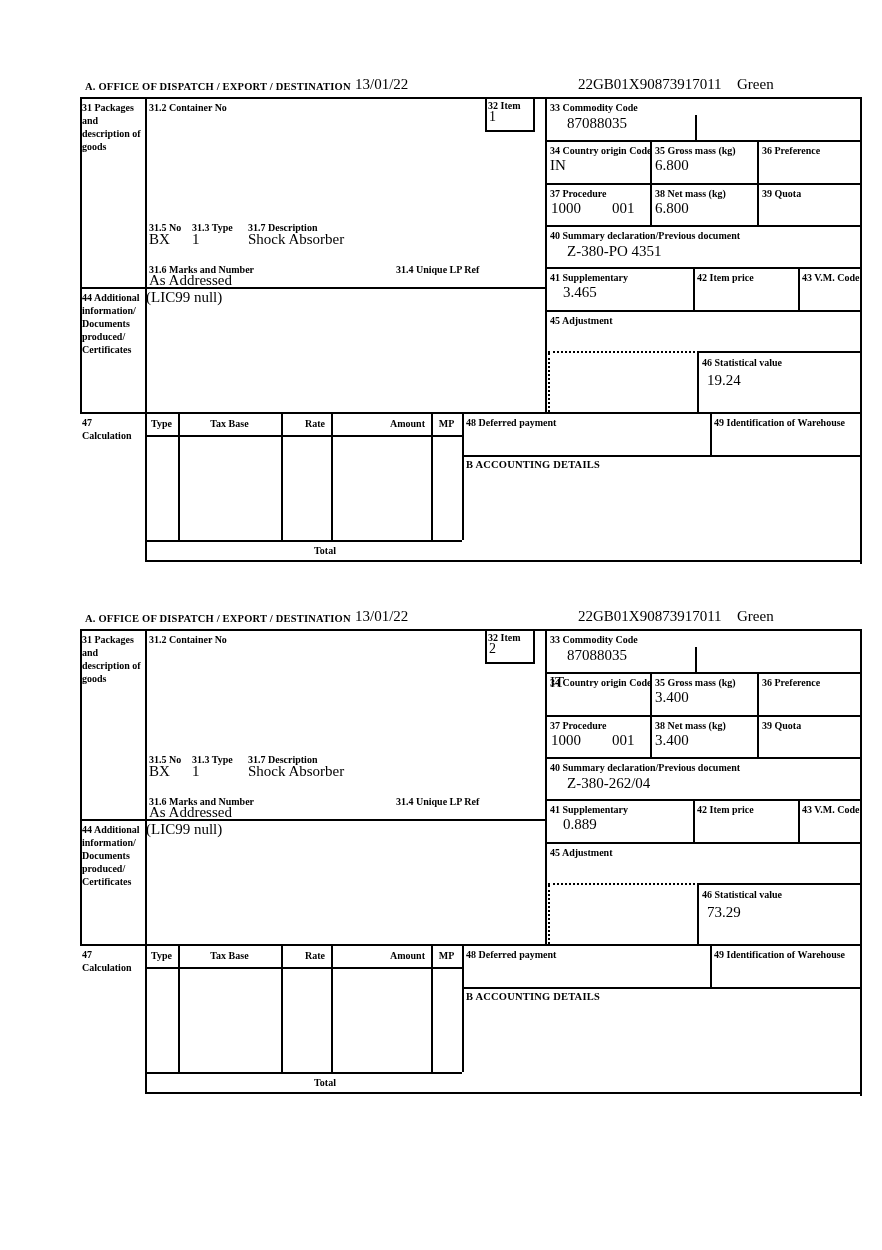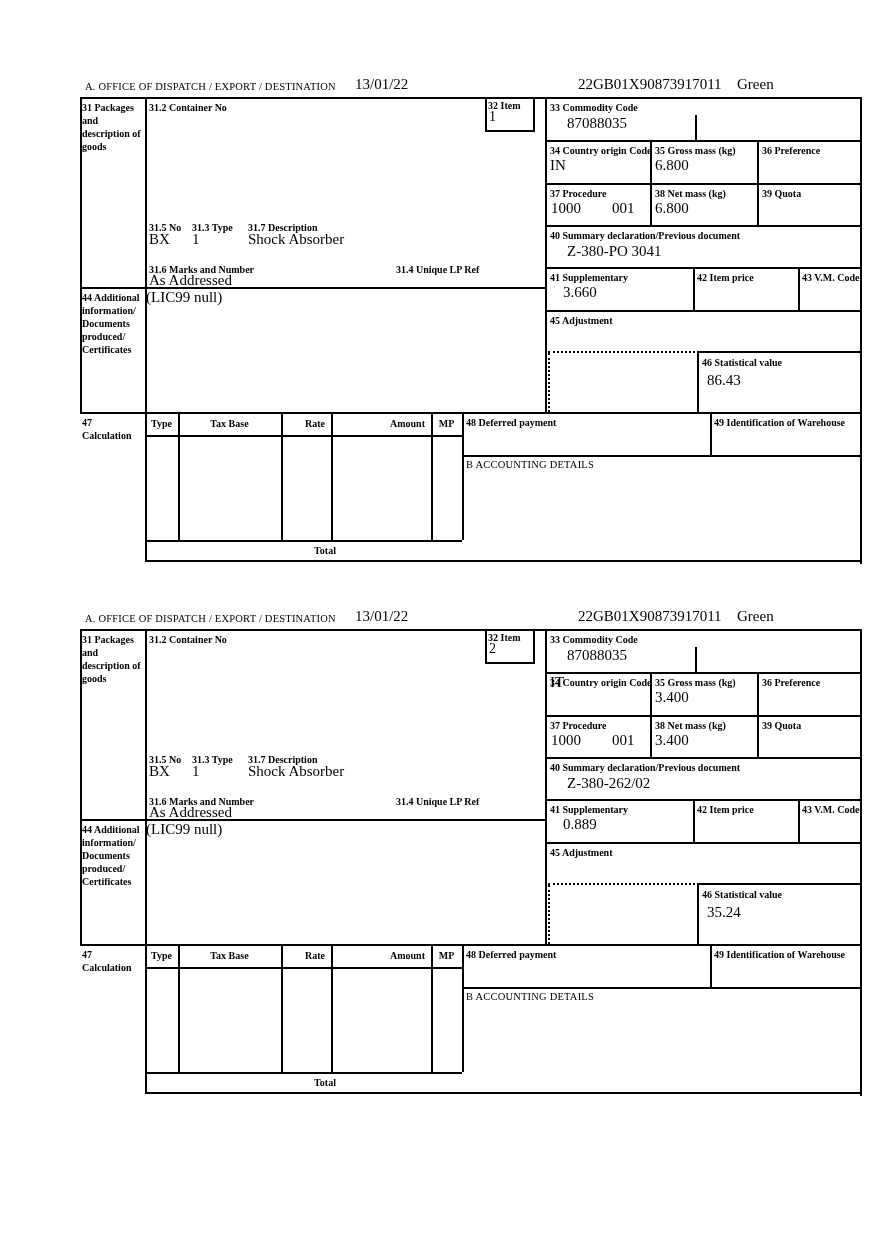--- a/index.html
+++ b/index.html
@@ -7,21 +7,21 @@
   .sec{position:absolute;left:80px;width:782px;height:492px}
   .s1{top:75px}.s2{top:607px}
   .hl,.vl,.hld,.vld{position:absolute;display:block}
   .hl{height:2px;background:#000}
   .vl{width:2px;background:#000}
   .hld{height:0;border-top:2px dotted #000}
   .vld{width:0;border-left:2px dotted #000}
   .lbl{position:absolute;font-weight:bold;font-size:10px;line-height:1.3;white-space:nowrap}
   .wrap{white-space:normal}
   .val{position:absolute;font-size:15px;line-height:1.1;white-space:nowrap}
-  .hdrA{position:absolute;font-weight:normal;font-size:10.5px;letter-spacing:.2px;white-space:nowrap}
+  .hdrA{position:absolute;font-weight:bold;font-size:10.5px;letter-spacing:.2px;white-space:nowrap}
   .hdrV{position:absolute;font-size:15px;white-space:nowrap}
   .ctr{text-align:center}
   .rt{text-align:right;padding-right:3px;box-sizing:border-box}
 </style>
 </head>
 <body>
 
 <div id="page">
 
   <div class="sec s1">
@@ -82,33 +82,33 @@
     <span class="lbl" style="left:575px;top:112px">38 Net mass (kg)</span>
     <span class="val" style="left:575px;top:125px">6.800</span>
     <span class="lbl" style="left:682px;top:112px">39 Quota</span>
     <span class="lbl" style="left:69px;top:146px">31.5 No</span>
     <span class="lbl" style="left:112px;top:146px">31.3 Type</span>
     <span class="lbl" style="left:168px;top:146px">31.7 Description</span>
     <span class="val" style="left:69px;top:156px">BX</span>
     <span class="val" style="left:112px;top:156px">1</span>
     <span class="val" style="left:168px;top:156px">Shock Absorber</span>
     <span class="lbl" style="left:470px;top:154px">40 Summary declaration/Previous document</span>
-    <span class="val" style="left:487px;top:168px">Z-380-PO 3041</span>
+    <span class="val" style="left:487px;top:168px">Z-380-PO 4351</span>
     <span class="lbl" style="left:69px;top:188px">31.6 Marks and Number</span>
     <span class="lbl" style="left:316px;top:188px">31.4 Unique LP Ref</span>
     <span class="val" style="left:69px;top:197px">As Addressed</span>
     <span class="lbl" style="left:470px;top:196px">41 Supplementary</span>
-    <span class="val" style="left:483px;top:209px">3.660</span>
+    <span class="val" style="left:483px;top:209px">3.465</span>
     <span class="lbl" style="left:617px;top:196px">42 Item price</span>
     <span class="lbl" style="left:722px;top:196px">43 V.M. Code</span>
     <span class="lbl wrap" style="left:2px;top:216px;width:64px">44 Additional information/ Documents produced/ Certificates</span>
     <span class="val" style="left:66px;top:214px">(LIC99 null)</span>
     <span class="lbl" style="left:470px;top:239px">45 Adjustment</span>
     <span class="lbl" style="left:622px;top:281px">46 Statistical value</span>
-    <span class="val" style="left:627px;top:297px">86.43</span>
+    <span class="val" style="left:627px;top:297px">19.24</span>
     <span class="lbl wrap" style="left:2px;top:341px;width:60px">47 Calculation</span>
     <span class="lbl ctr" style="left:65px;top:342px;width:33px">Type</span>
     <span class="lbl ctr" style="left:98px;top:342px;width:103px">Tax Base</span>
     <span class="lbl rt" style="left:201px;top:342px;width:47px">Rate</span>
     <span class="lbl rt" style="left:251px;top:342px;width:97px">Amount</span>
     <span class="lbl ctr" style="left:351px;top:342px;width:31px">MP</span>
     <span class="lbl" style="left:386px;top:341px">48 Deferred payment</span>
     <span class="lbl" style="left:634px;top:341px">49 Identification of Warehouse</span>
     <span class="hdrA" style="left:386px;top:384px">B ACCOUNTING DETAILS</span>
     <span class="lbl ctr" style="left:65px;top:469px;width:360px">Total</span>
@@ -172,33 +172,33 @@
     <span class="lbl" style="left:575px;top:112px">38 Net mass (kg)</span>
     <span class="val" style="left:575px;top:125px">3.400</span>
     <span class="lbl" style="left:682px;top:112px">39 Quota</span>
     <span class="lbl" style="left:69px;top:146px">31.5 No</span>
     <span class="lbl" style="left:112px;top:146px">31.3 Type</span>
     <span class="lbl" style="left:168px;top:146px">31.7 Description</span>
     <span class="val" style="left:69px;top:156px">BX</span>
     <span class="val" style="left:112px;top:156px">1</span>
     <span class="val" style="left:168px;top:156px">Shock Absorber</span>
     <span class="lbl" style="left:470px;top:154px">40 Summary declaration/Previous document</span>
-    <span class="val" style="left:487px;top:168px">Z-380-262/02</span>
+    <span class="val" style="left:487px;top:168px">Z-380-262/04</span>
     <span class="lbl" style="left:69px;top:188px">31.6 Marks and Number</span>
     <span class="lbl" style="left:316px;top:188px">31.4 Unique LP Ref</span>
     <span class="val" style="left:69px;top:197px">As Addressed</span>
     <span class="lbl" style="left:470px;top:196px">41 Supplementary</span>
     <span class="val" style="left:483px;top:209px">0.889</span>
     <span class="lbl" style="left:617px;top:196px">42 Item price</span>
     <span class="lbl" style="left:722px;top:196px">43 V.M. Code</span>
     <span class="lbl wrap" style="left:2px;top:216px;width:64px">44 Additional information/ Documents produced/ Certificates</span>
     <span class="val" style="left:66px;top:214px">(LIC99 null)</span>
     <span class="lbl" style="left:470px;top:239px">45 Adjustment</span>
     <span class="lbl" style="left:622px;top:281px">46 Statistical value</span>
-    <span class="val" style="left:627px;top:297px">35.24</span>
+    <span class="val" style="left:627px;top:297px">73.29</span>
     <span class="lbl wrap" style="left:2px;top:341px;width:60px">47 Calculation</span>
     <span class="lbl ctr" style="left:65px;top:342px;width:33px">Type</span>
     <span class="lbl ctr" style="left:98px;top:342px;width:103px">Tax Base</span>
     <span class="lbl rt" style="left:201px;top:342px;width:47px">Rate</span>
     <span class="lbl rt" style="left:251px;top:342px;width:97px">Amount</span>
     <span class="lbl ctr" style="left:351px;top:342px;width:31px">MP</span>
     <span class="lbl" style="left:386px;top:341px">48 Deferred payment</span>
     <span class="lbl" style="left:634px;top:341px">49 Identification of Warehouse</span>
     <span class="hdrA" style="left:386px;top:384px">B ACCOUNTING DETAILS</span>
     <span class="lbl ctr" style="left:65px;top:469px;width:360px">Total</span>

